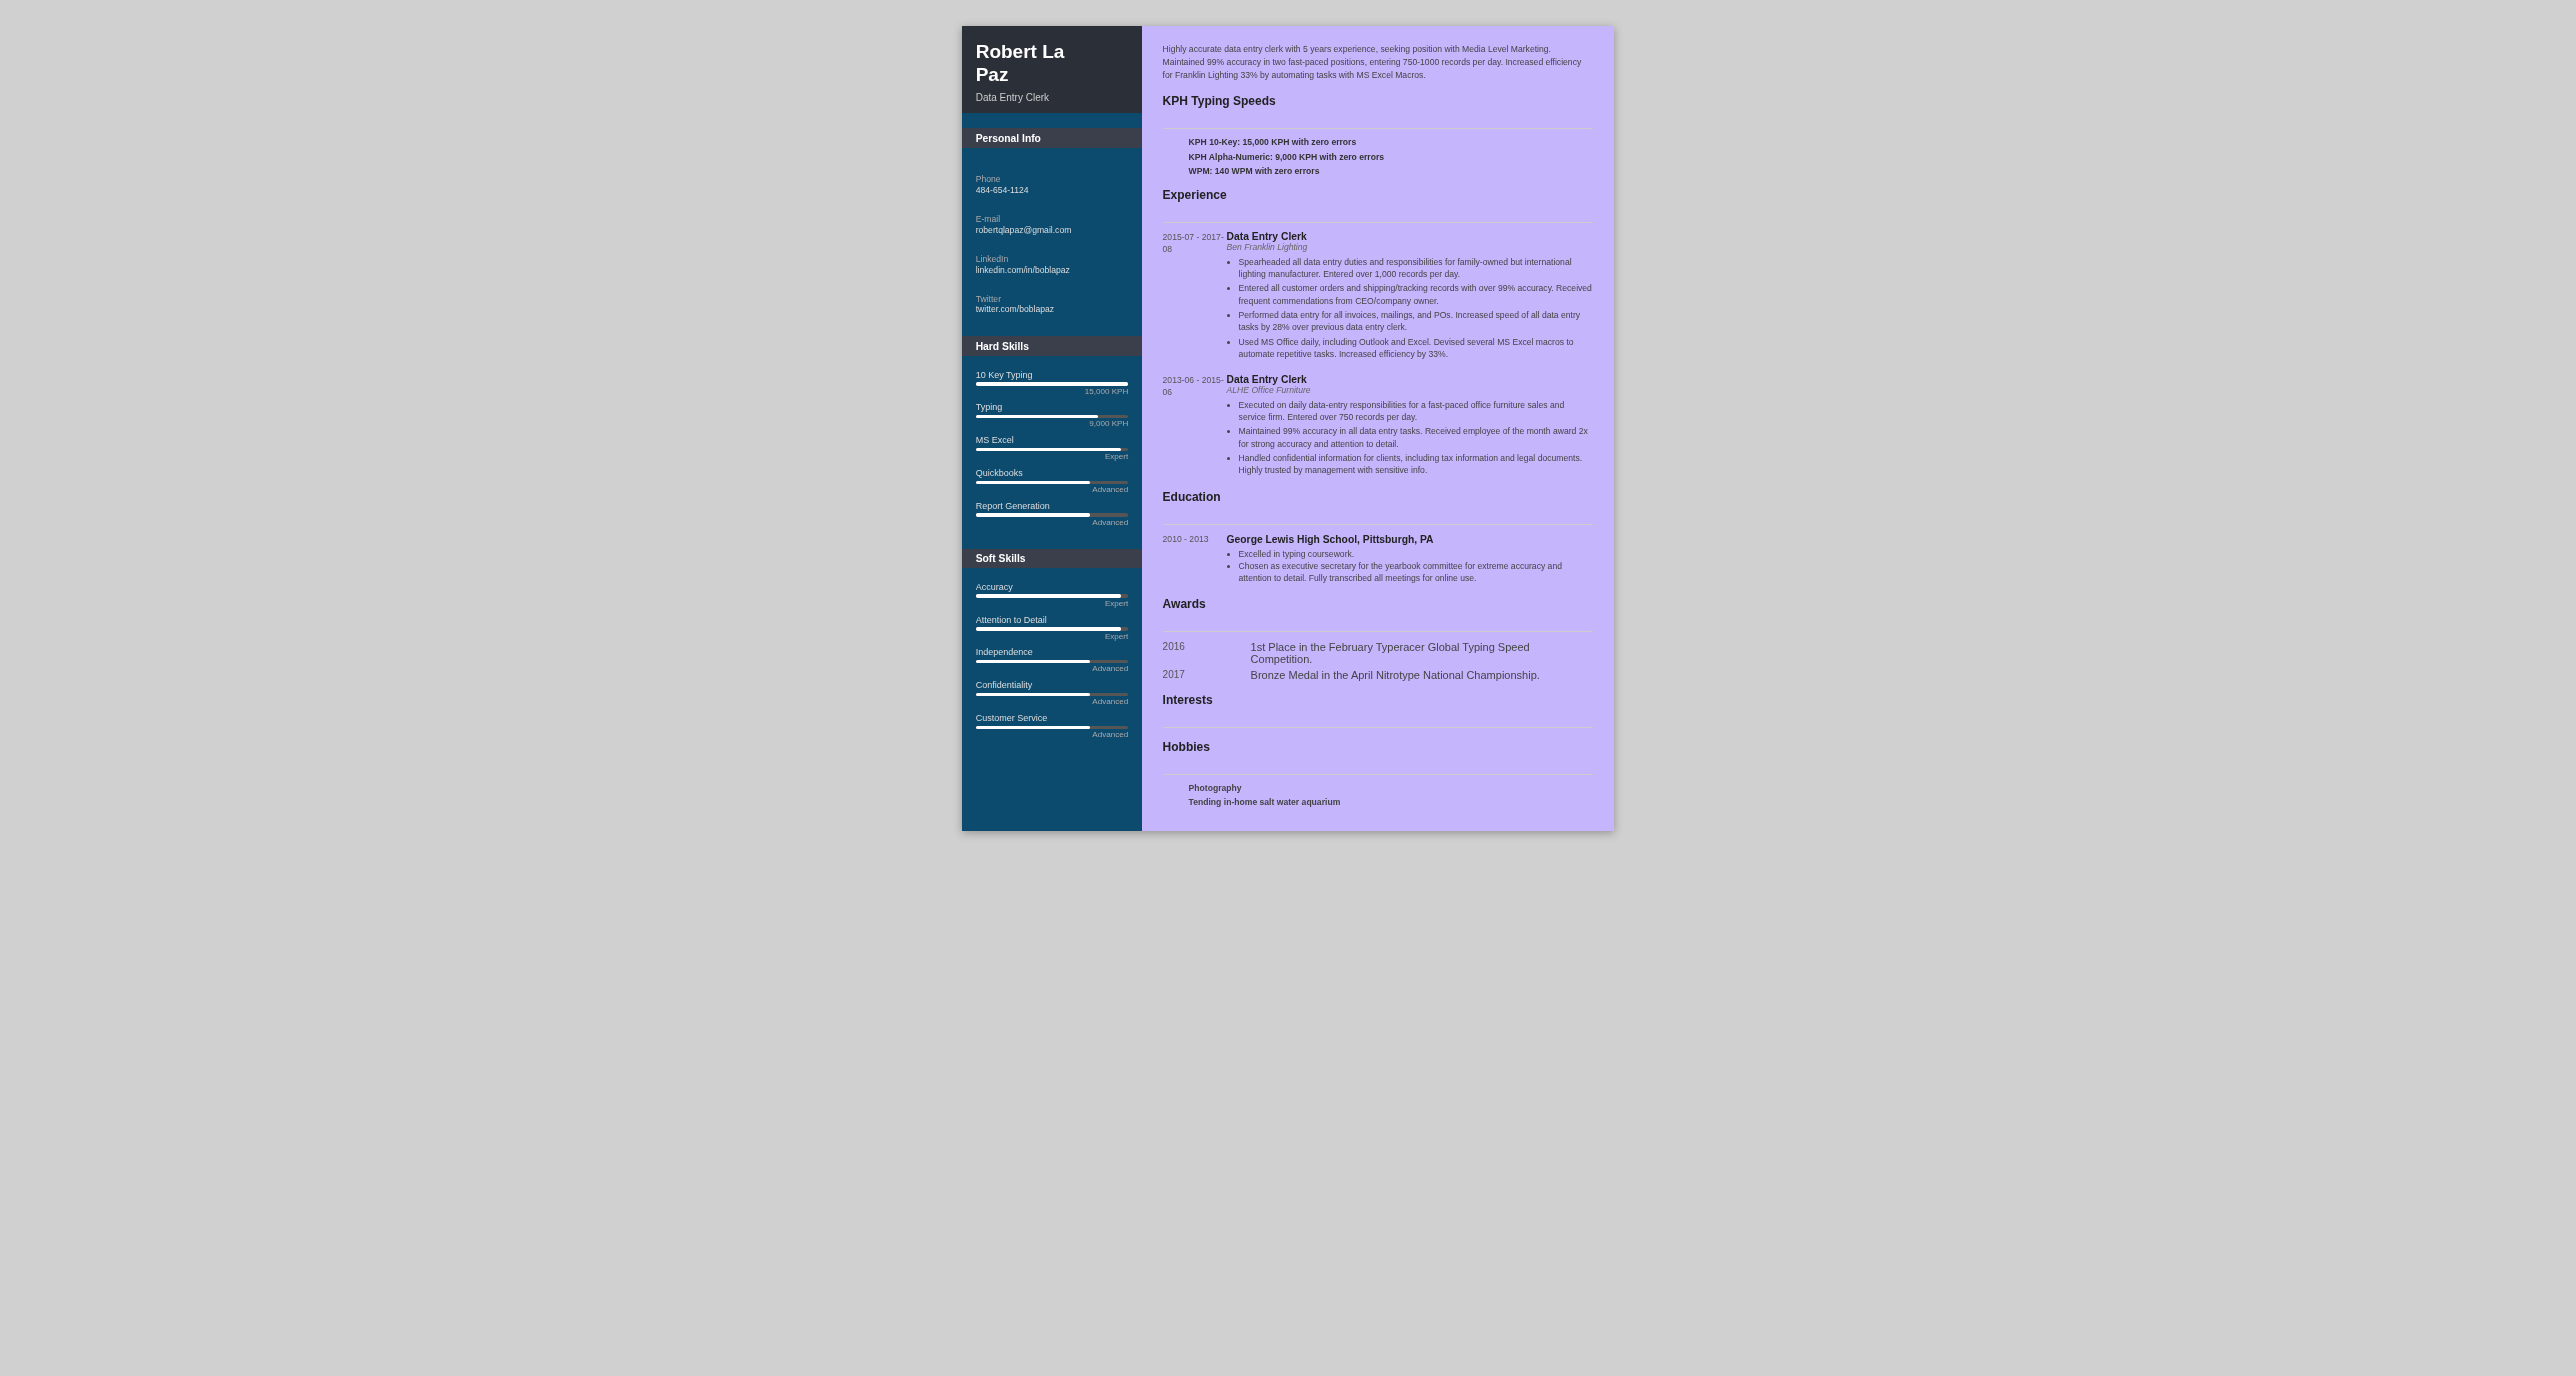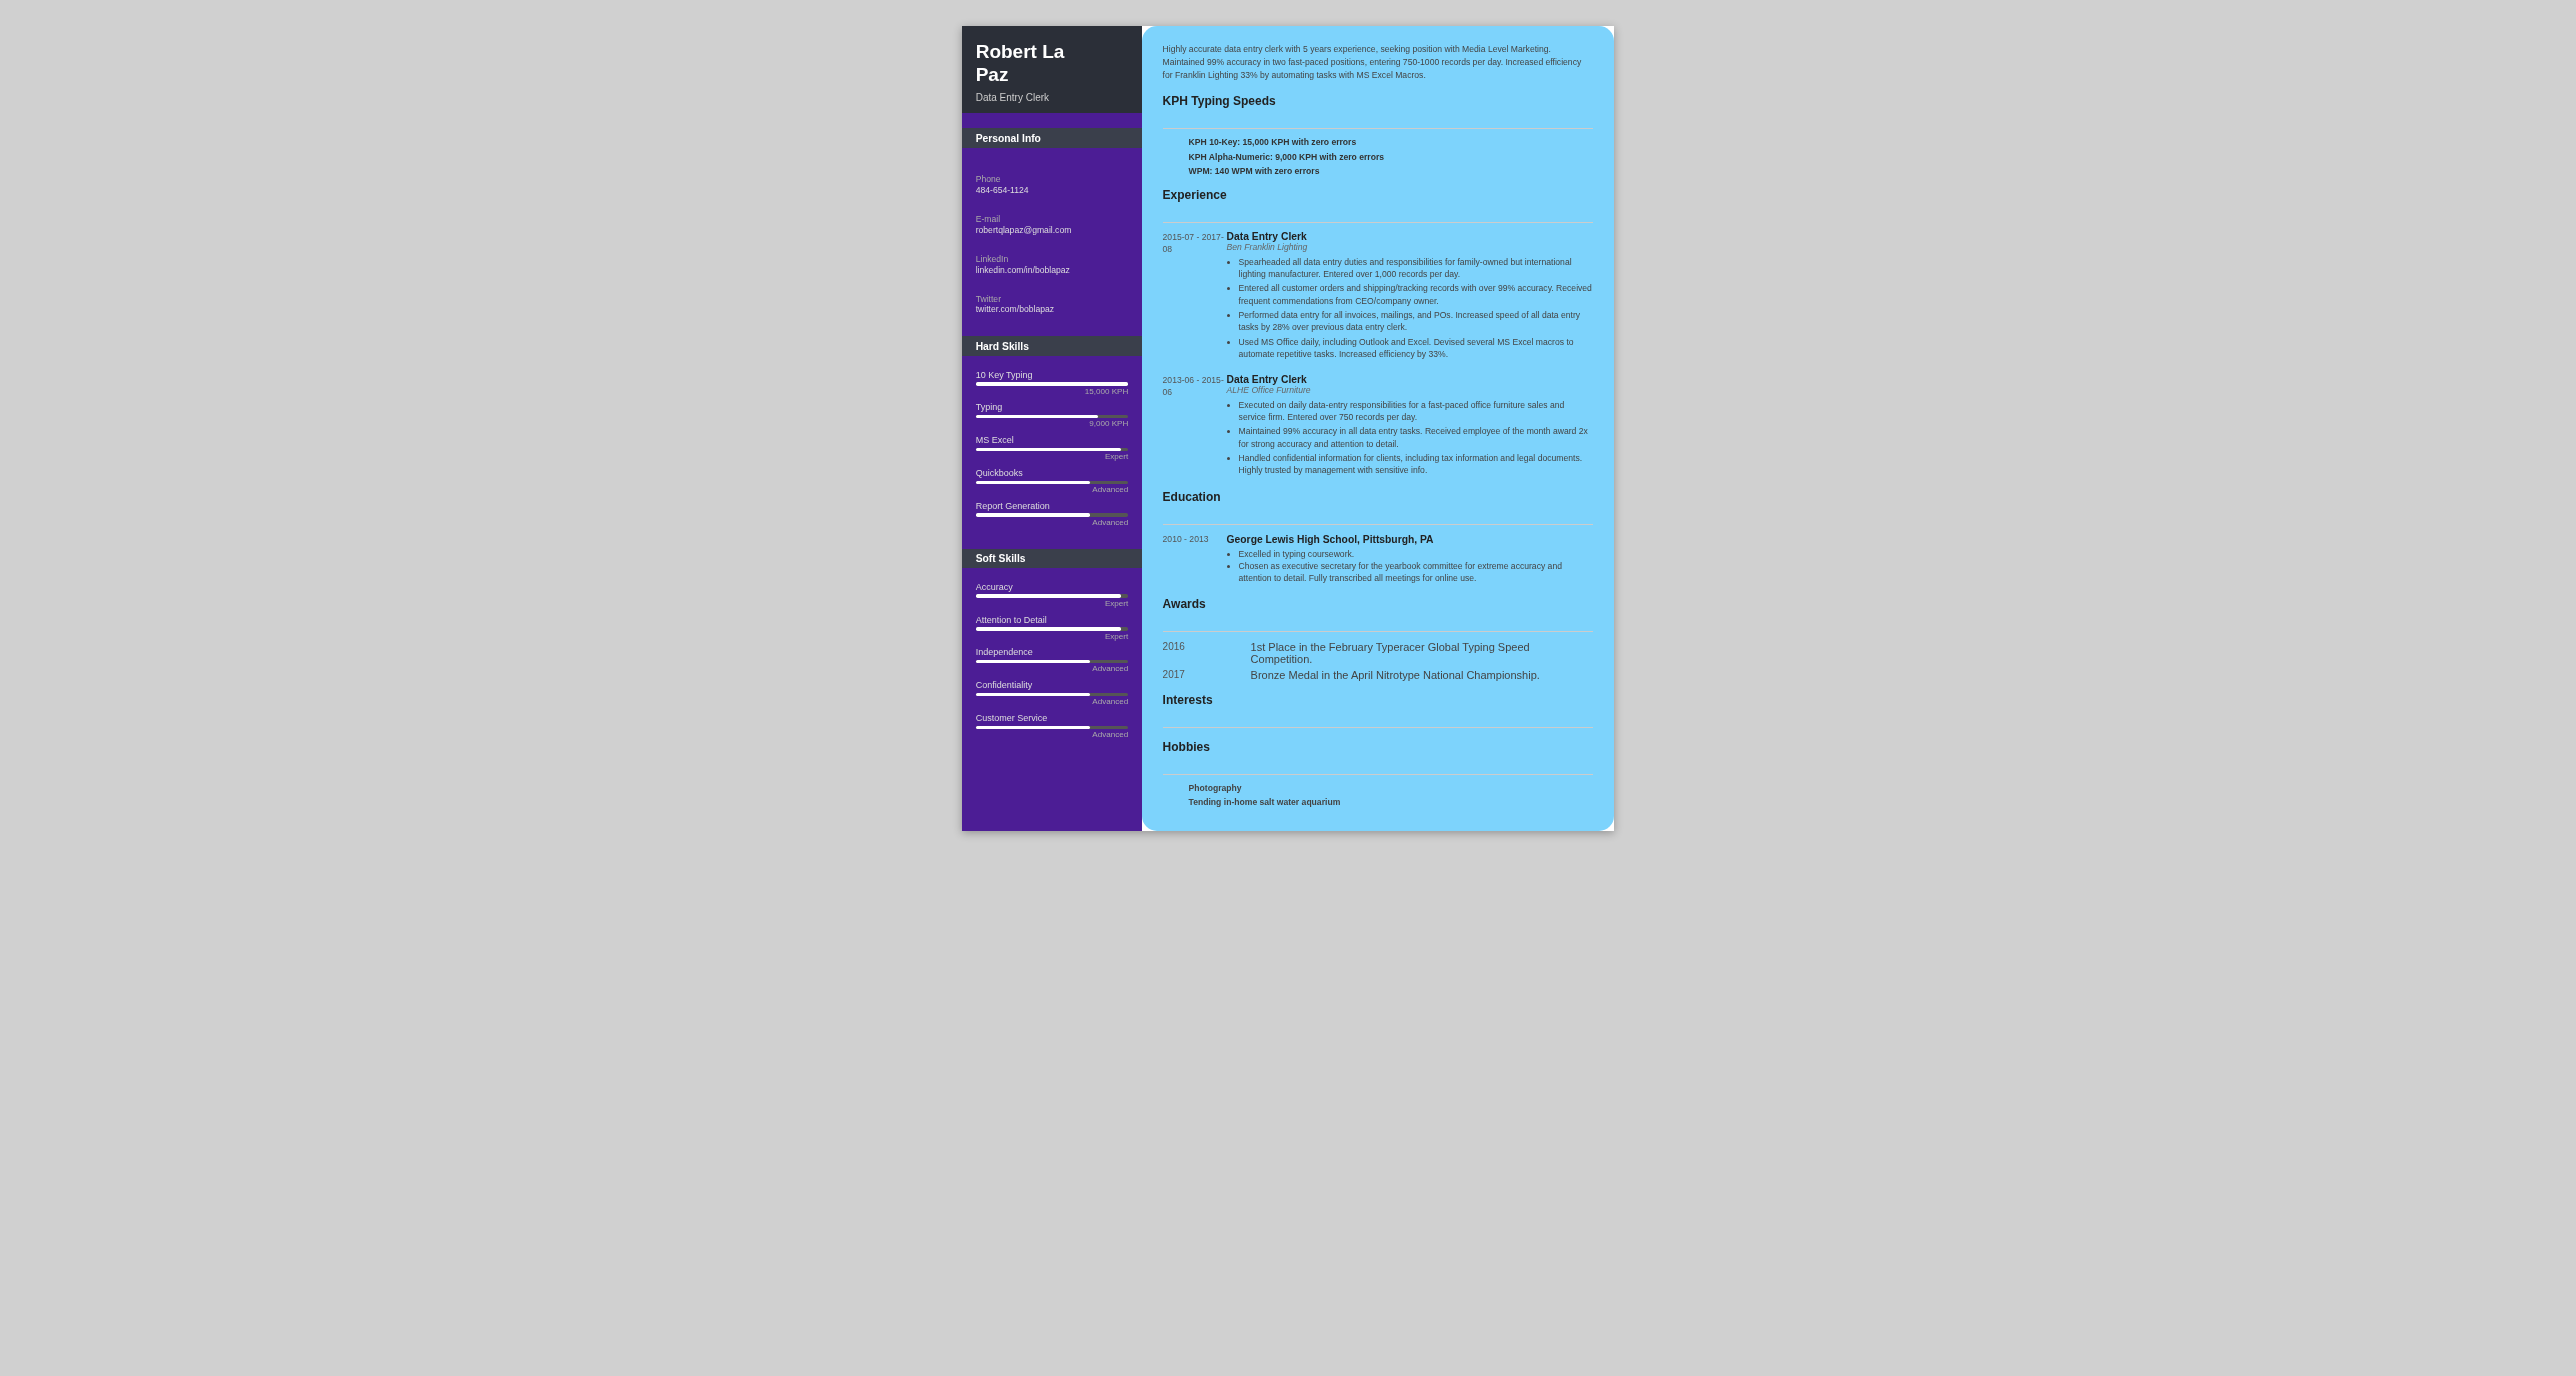--- a/index.html
+++ b/index.html
@@ -15,21 +15,21 @@
     .resume-wrapper {
       display: flex;
       width: 652px;
       box-shadow: 0 1.7px 8.6px rgba(0,0,0,0.3);
       background: #fff;
     }
     
     .sidebar {
       width: 180px;
       min-width: 180px;
-      background: #4c1d95;
+      background: #0c4a6e;
       color: #fff;
       padding: 0;
     }
     .sidebar-header {
       background: #2b2f38;
       padding: 15.4px 13.7px 10.3px;
     }
     .sidebar-name {
       font-size: 19px;
       font-weight: bold;
@@ -84,23 +84,22 @@
     }
     .skill-level {
       font-size: 8.1px;
       color: #aaa;
       text-align: right;
       margin-top: 0.9px;
     }
     
     .main {
       flex: 1;
-      background: #7dd3fc;
+      background: #c4b5fd;
       padding: 17px 20.6px 20.6px;
-      border-radius: 15px;
     }
     .summary-text {
       font-size: 8.6px;
       color: #444;
       line-height: 1.5;
       margin-bottom: 12px;
     }
     .section-title {
       font-size: 12px;
       font-weight: bold;

